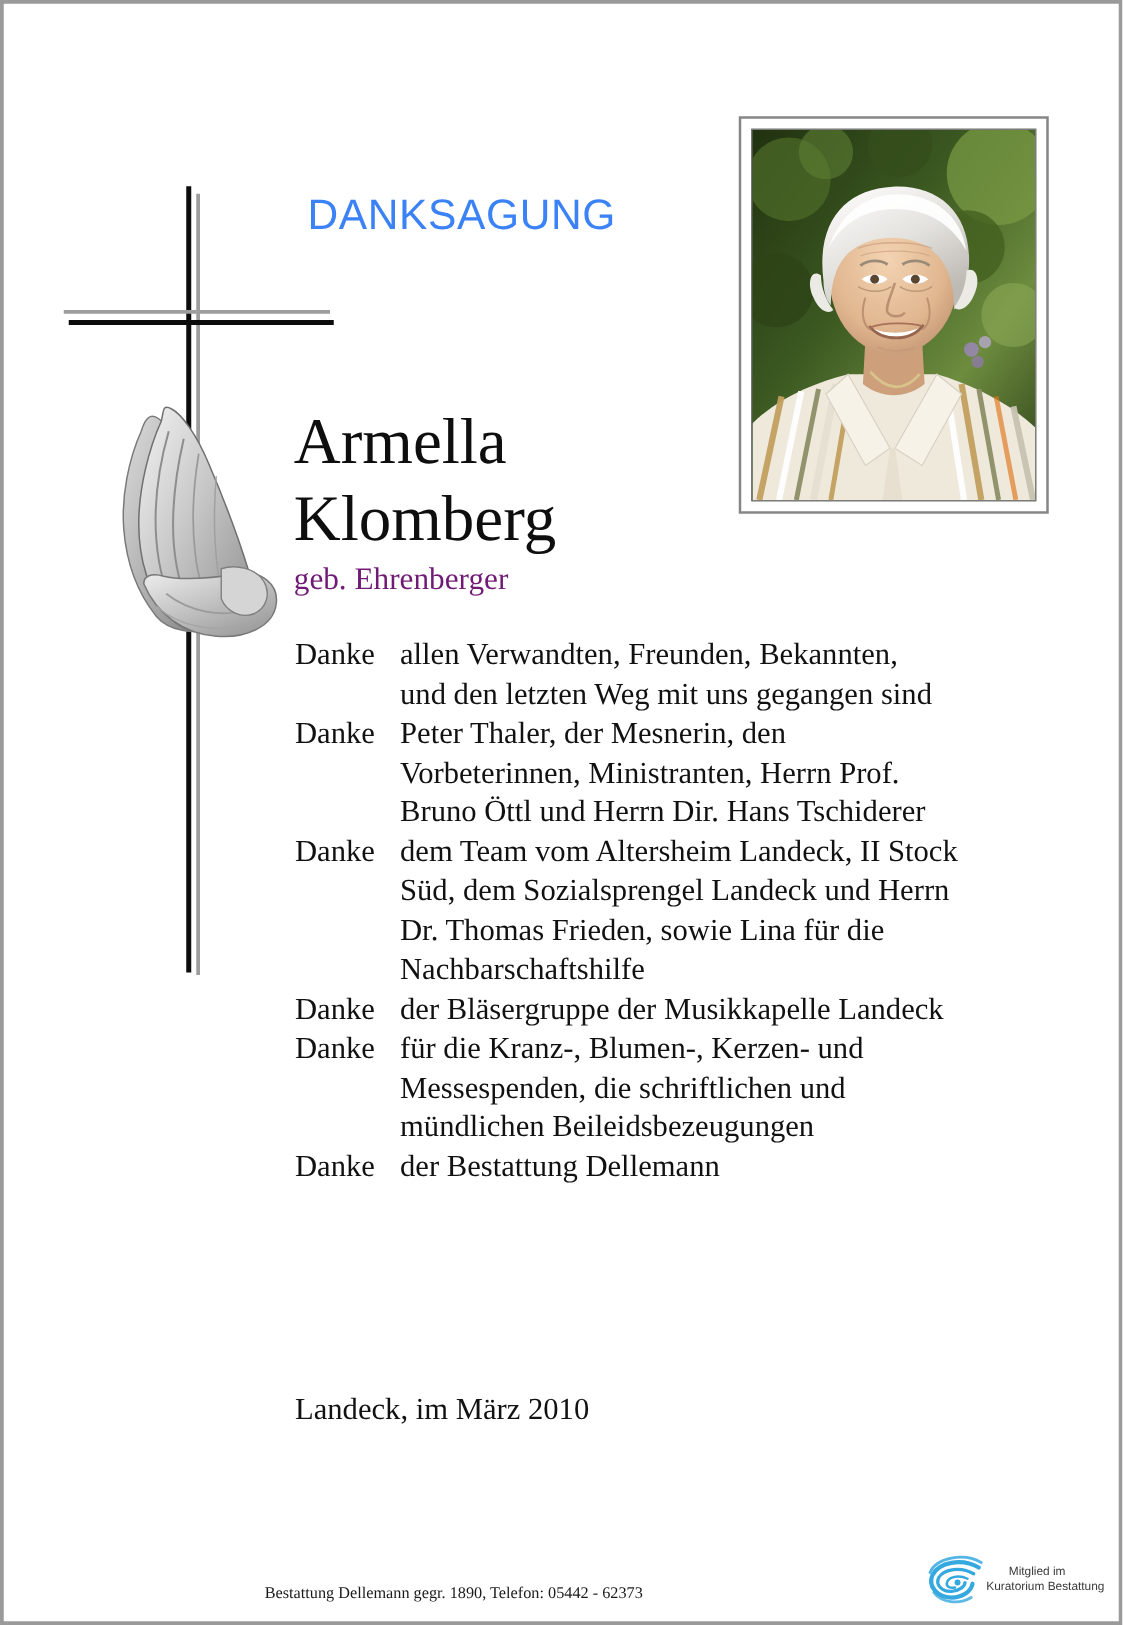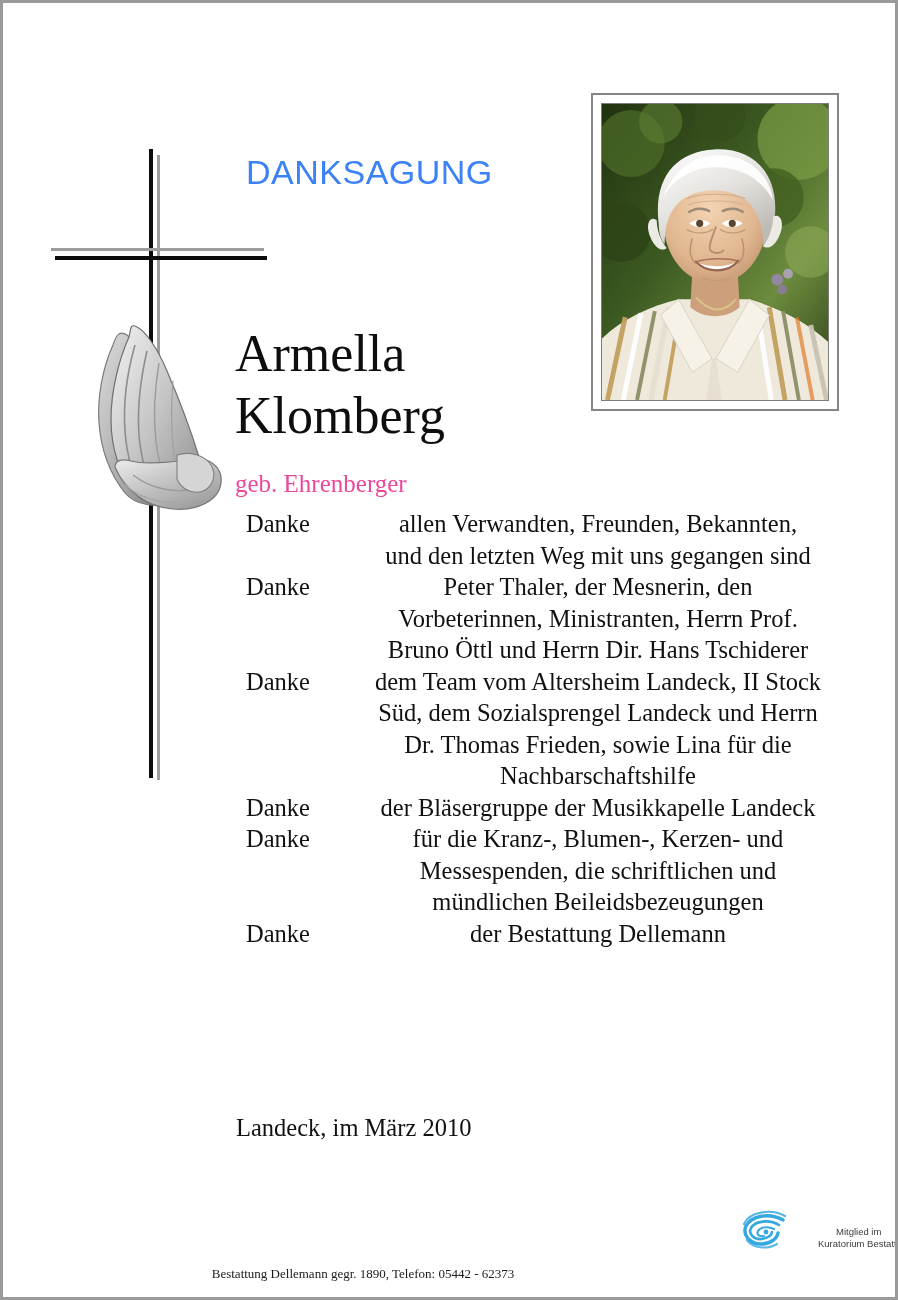--- a/index.html
+++ b/index.html
@@ -85,22 +85,22 @@
     font-family: "Liberation Serif", "DejaVu Serif", serif;
     font-size: 52px;
     line-height: 62px;
     color: #0e0e0e;
     white-space: nowrap;
   }
   .name-sub {
     font-family: "Liberation Serif", "DejaVu Serif", serif;
     font-size: 25px;
     line-height: 34px;
-    margin-top: 20px;
-    color: #ec4899;
+    margin-top: 0;
+    color: #701a75;
     white-space: nowrap;
   }
 
   
   .portrait-frame {
     position: absolute;
     left: 588px;
     top: 90px;
     width: 248px;
     height: 318px;
@@ -126,21 +126,20 @@
     left: 233px;
     top: 505px;
     width: 640px;
     font-size: 24.5px;
     line-height: 31.5px;
     color: #111111;
   }
   .thanks-row {
     display: flex;
     align-items: flex-start;
-    text-align: center;
   }
   .thanks-label {
     flex: 0 0 auto;
     width: 84px;
     white-space: nowrap;
   }
   .thanks-body {
     flex: 1 1 auto;
   }
   .thanks-body div { white-space: nowrap; }
@@ -171,26 +170,25 @@
     top: 1263px;
     width: 720px;
     text-align: center;
     font-size: 13px;
     color: #1a1a1a;
     font-family: "Liberation Serif", "DejaVu Serif", serif;
   }
   .footer-logo {
     position: absolute;
     left: 738px;
-    top: 1201px;
+    top: 1238px;
     width: 140px;
     height: 46px;
     display: flex;
-    align-items: flex-end;
-    gap: 29px;
+    align-items: center;
   }
   .footer-logo .mark {
     width: 46px; height: 40px; flex: 0 0 auto;
   }
   .footer-logo .mark svg { display:block; width:100%; height:100%; }
   .footer-logo .lines {
     margin-left: 2px;
     font-family: "Liberation Sans", "DejaVu Sans", sans-serif;
     font-size: 9.5px;
     line-height: 12px;

